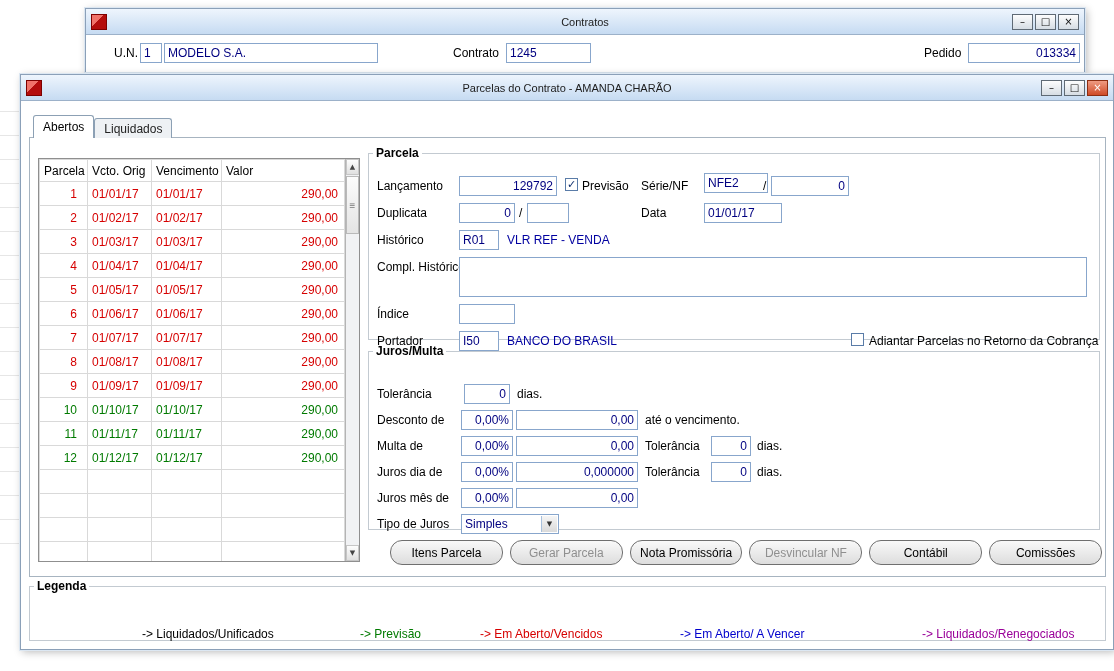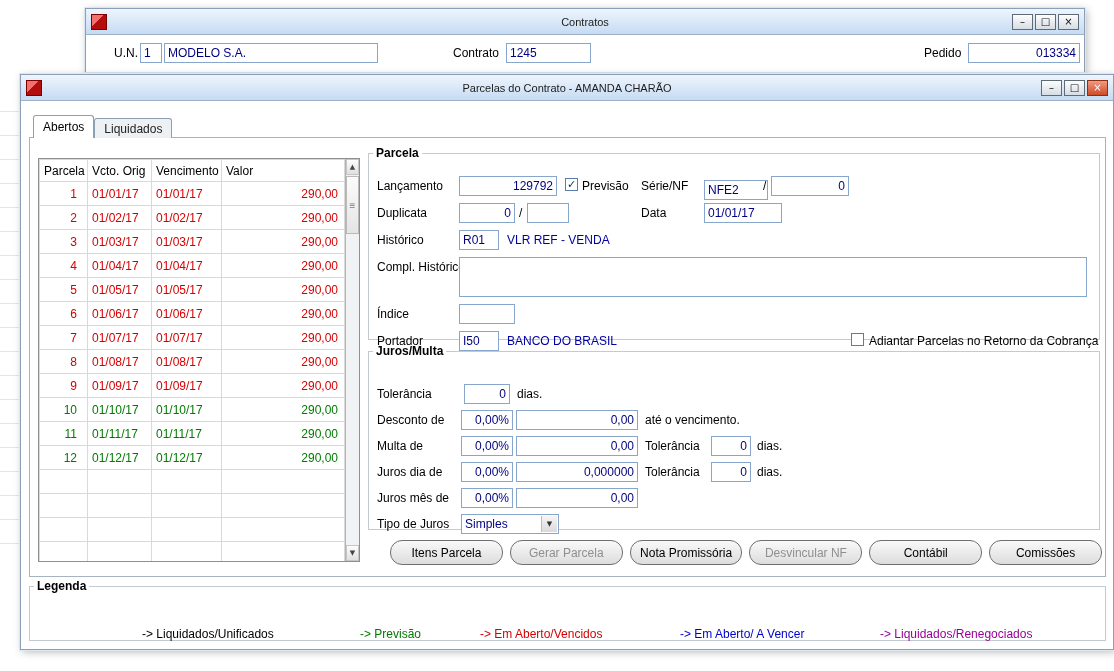--- a/index.html
+++ b/index.html
@@ -302,21 +302,21 @@
     <fieldset class="gb" id="gb-parcela">
       <legend>Parcela</legend>
 
       <span class="lbl" style="left:8px;top:19px">Lançamento</span>
       <span class="field num" style="left:90px;top:16px;width:98px">129792</span>
       <span class="checkbox" style="left:196px;top:18px">
           <span class="check-glyph">✓</span>
         </span>
       <span class="lbl" style="left:213px;top:19px">Previsão</span>
       <span class="lbl" style="left:272px;top:19px">Série/NF</span>
-      <span class="field" style="left:335px;top:20px;width:64px">NFE2</span>
+      <span class="field" style="left:335px;top:13px;width:64px">NFE2</span>
       <span class="lbl" style="left:394px;top:19px">/</span>
       <span class="field num" style="left:402px;top:16px;width:78px">0</span>
 
       <span class="lbl" style="left:8px;top:46px">Duplicata</span>
       <span class="field num" style="left:90px;top:43px;width:56px">0</span>
       <span class="lbl" style="left:150px;top:46px">/</span>
       <span class="field" style="left:158px;top:43px;width:42px"></span>
       <span class="lbl" style="left:272px;top:46px">Data</span>
       <span class="field" style="left:335px;top:43px;width:78px">01/01/17</span>
 
@@ -384,16 +384,16 @@
       </div>
   </div>
 
   <fieldset class="gb" id="gb-legend">
     <legend>Legenda</legend>
     <div class="legend-items">
         <span class="legend-item" style="color: rgb(0, 0, 0); left: 112px;">-&gt; Liquidados/Unificados</span>
         <span class="legend-item" style="color: rgb(0, 122, 0); left: 330px;">-&gt; Previsão</span>
         <span class="legend-item" style="color: rgb(214, 0, 0); left: 450px;">-&gt; Em Aberto/Vencidos</span>
         <span class="legend-item" style="color: rgb(0, 0, 204); left: 650px;">-&gt; Em Aberto/ A Vencer</span>
-        <span class="legend-item" style="color: rgb(153, 0, 153); left: 850px;">-&gt; Liquidados/Renegociados</span>
+        <span class="legend-item" style="color: rgb(153, 0, 153); left: 892px;">-&gt; Liquidados/Renegociados</span>
       </div>
   </fieldset>
 </div>
 
 </body></html>

